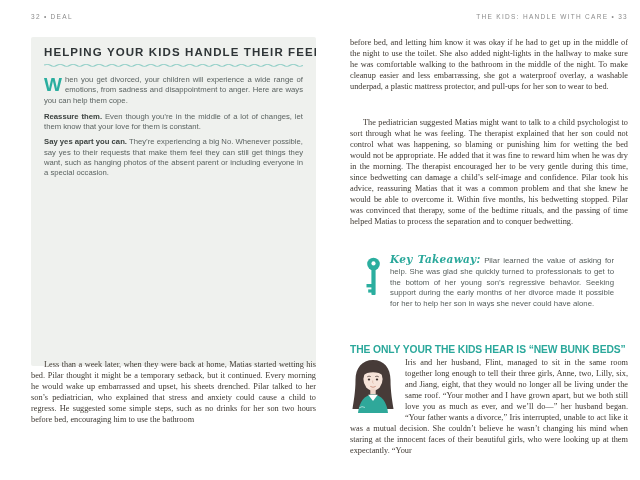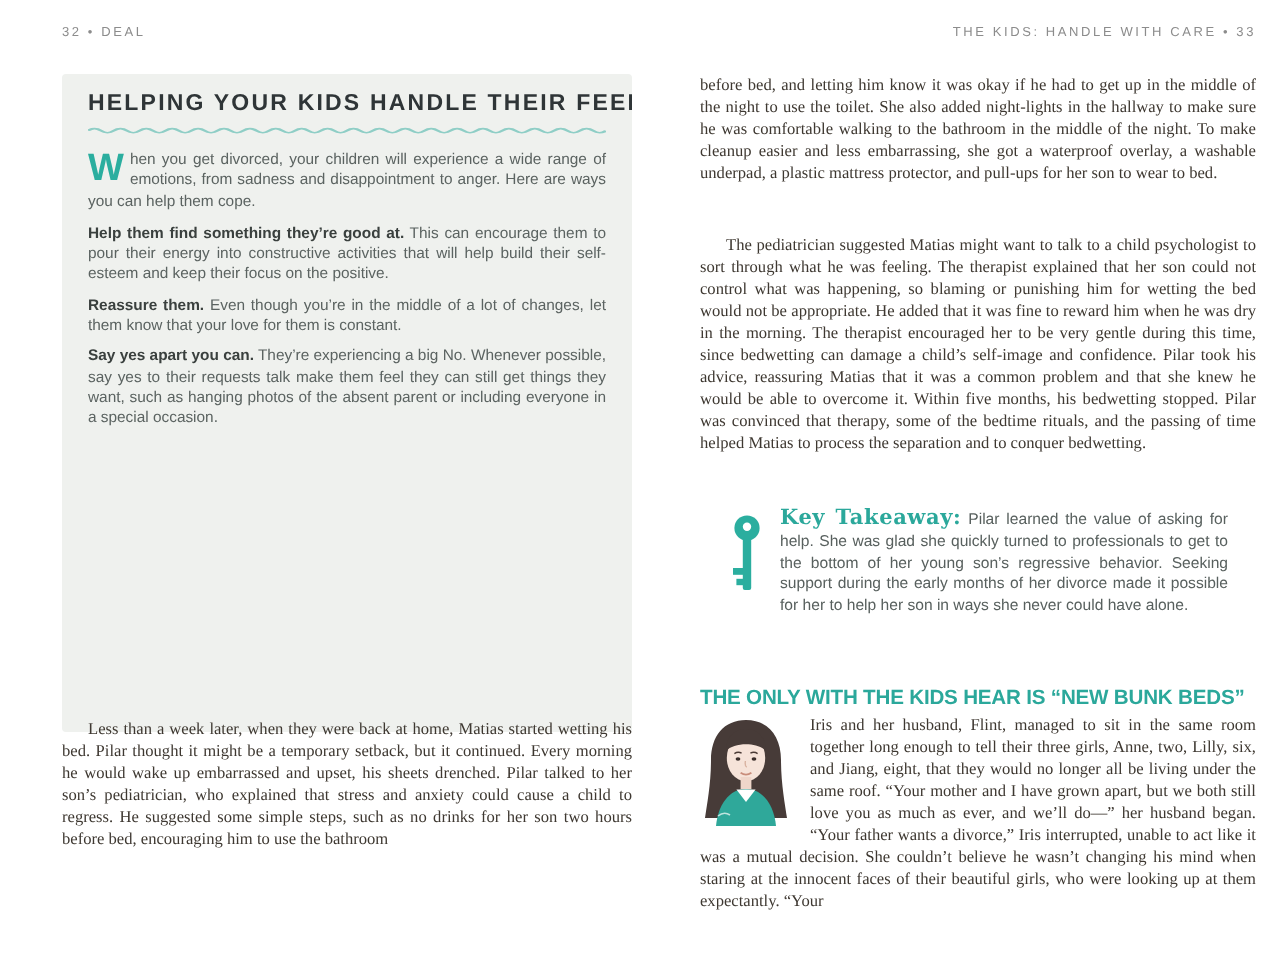--- a/index.html
+++ b/index.html
@@ -32,21 +32,21 @@
   .indent{text-indent:13px;}
   #left-body{position:absolute;top:359px;left:0;right:0;height:92px;overflow:hidden;}
   #right-p1{position:absolute;top:37px;left:0;right:0;height:80px;overflow:hidden;}
   #right-p2{position:absolute;top:117px;left:0;right:0;height:132px;overflow:hidden;}
 
   
   .takeaway{position:absolute;top:254px;left:0;right:0;height:88px;overflow:hidden;}
   .key-icon{position:absolute;left:16px;top:3px;width:15px;height:40px;}
   .takeaway-text{margin:0 14px 0 40px;font-size:7.8px;line-height:10.8px;color:#58605e;
                  text-align:justify;}
-  .script-label{font-family:"DejaVu Serif",serif;font-weight:700;
+  .script-label{font-family:"DejaVu Serif",serif;font-style:italic;font-weight:700;
                 color:#2ba89b;font-size:10.5px;letter-spacing:.3px;}
 
   
   .section-heading{position:absolute;top:344px;left:0;margin:0;font-size:10.3px;
                    font-weight:700;color:#2ba89b;letter-spacing:-0.1px;white-space:nowrap;
                    font-family:"Liberation Sans",sans-serif;}
   .section-body{position:absolute;top:357px;left:0;right:0;height:118px;overflow:hidden;}
   .portrait{float:left;width:46px;height:54px;margin:2px 9px 2px 0;}
 </style>
 </head>
@@ -58,23 +58,22 @@
     <div class="running-head">32 • DEAL</div>
 
     <div class="tipbox">
       <div class="tipbox-title">HELPING YOUR KIDS HANDLE THEIR FEELINGS</div>
       <svg class="wave" viewBox="0 0 120 6" preserveAspectRatio="none">
         <path d="M0 4 Q1.5 1.5 3 4 T6 4 T9 4 T12 4 T15 4 T18 4 T21 4 T24 4 T27 4 T30 4 T33 4 T36 4 T39 4 T42 4 T45 4 T48 4 T51 4 T54 4 T57 4 T60 4 T63 4 T66 4 T69 4 T72 4 T75 4 T78 4 T81 4 T84 4 T87 4 T90 4 T93 4 T96 4 T99 4 T102 4 T105 4 T108 4 T111 4 T114 4 T117 4 T120 4" fill="none" stroke="#8fcec6" stroke-width="1"></path>
       </svg>
 
       <p class="tip tip-intro"><span class="dropcap">W</span><span>hen you get divorced, your children will experience a wide range of emotions, from sadness and disappointment to anger. Here are ways you can help them cope.</span></p>
 
-      <p class="tip"><b>Help them find something they’re good at.</b><span> This can encourage them to pour their energy into constructive activities that will help build their self-esteem and keep their focus on the positive.</span></p>
       <p class="tip"><b>Reassure them.</b><span> Even though you’re in the middle of a lot of changes, let them know that your love for them is constant.</span></p>
-      <p class="tip"><b>Say yes apart you can.</b><span> They’re experiencing a big No. Whenever possible, say yes to their requests talk make them feel they can still get things they want, such as hanging photos of the absent parent or including everyone in a special occasion.</span></p>
+      <p class="tip"><b>Say yes apart you can.</b><span> They’re experiencing a big No. Whenever possible, say yes to their requests that make them feel they can still get things they want, such as hanging photos of the absent parent or including everyone in a special occasion.</span></p>
     </div>
 
     <p class="body indent" id="left-body">Less than a week later, when they were back at home, Matias started wetting his bed. Pilar thought it might be a temporary setback, but it continued. Every morning he would wake up embarrassed and upset, his sheets drenched. Pilar talked to her son’s pediatrician, who explained that stress and anxiety could cause a child to regress. He suggested some simple steps, such as no drinks for her son two hours before bed, encouraging him to use the bathroom</p>
   </div>
 
   <div class="page" id="page-right">
     <div class="running-head">THE KIDS: HANDLE WITH CARE • 33</div>
 
     <p class="body" id="right-p1">before bed, and letting him know it was okay if he had to get up in the middle of the night to use the toilet. She also added night-lights in the hallway to make sure he was comfortable walking to the bathroom in the middle of the night. To make cleanup easier and less embarrassing, she got a waterproof overlay, a washable underpad, a plastic mattress protector, and pull-ups for her son to wear to bed.</p>
     <p class="body indent" id="right-p2">The pediatrician suggested Matias might want to talk to a child psychologist to sort through what he was feeling. The therapist explained that her son could not control what was happening, so blaming or punishing him for wetting the bed would not be appropriate. He added that it was fine to reward him when he was dry in the morning. The therapist encouraged her to be very gentle during this time, since bedwetting can damage a child’s self-image and confidence. Pilar took his advice, reassuring Matias that it was a common problem and that she knew he would be able to overcome it. Within five months, his bedwetting stopped. Pilar was convinced that therapy, some of the bedtime rituals, and the passing of time helped Matias to process the separation and to conquer bedwetting.</p>
@@ -83,21 +82,21 @@
       <svg class="key-icon" viewBox="0 0 15 40">
         <circle cx="7.5" cy="7" r="6.3" fill="#2bae9f"></circle>
         <circle cx="7.5" cy="6.4" r="2.1" fill="#ffffff"></circle>
         <rect x="5.4" y="12" width="4.2" height="26" rx="1" fill="#2bae9f"></rect>
         <rect x="0.5" y="27" width="6" height="3.4" fill="#2bae9f"></rect>
         <rect x="2.2" y="32.4" width="4.2" height="3.2" fill="#2bae9f"></rect>
       </svg>
       <p class="takeaway-text"><span class="script-label">Key Takeaway:</span><span> Pilar learned the value of asking for help. She was glad she quickly turned to professionals to get to the bottom of her young son’s regressive behavior. Seeking support during the early months of her divorce made it possible for her to help her son in ways she never could have alone.</span></p>
     </div>
 
-    <h2 class="section-heading">THE ONLY WITH THE KIDS HEAR IS “NEW BUNK BEDS”</h2>
+    <h2 class="section-heading">THE ONLY YOUR THE KIDS HEAR IS “NEW BUNK BEDS”</h2>
 
     <div class="section-body">
       <svg class="portrait" viewBox="0 0 46 54">
         <path d="M23 1 C12 1 5.5 9 5.5 21 C5.5 33 3.5 43 2.5 50 L43.5 50 C42.5 43 40.5 33 40.5 21 C40.5 9 34 1 23 1 Z" fill="#473b38"></path>
         <ellipse cx="23" cy="20" rx="9.6" ry="11.6" fill="#f6e3d9"></ellipse>
         <path d="M23 5.5 C16.5 5.5 13 10.5 13 16.5 C17 12 29 12 33 16.5 C33 10.5 29.5 5.5 23 5.5 Z" fill="#473b38"></path>
         <rect x="20.3" y="29.5" width="5.4" height="6" fill="#efd6ca"></rect>
         <ellipse cx="19" cy="20.5" rx="1.2" ry="0.9" fill="#3a2e2b"></ellipse>
         <ellipse cx="27" cy="20.5" rx="1.2" ry="0.9" fill="#3a2e2b"></ellipse>
         <path d="M17.2 17.8 Q19 16.6 20.8 17.6" fill="none" stroke="#4a3a35" stroke-width="0.7"></path>

